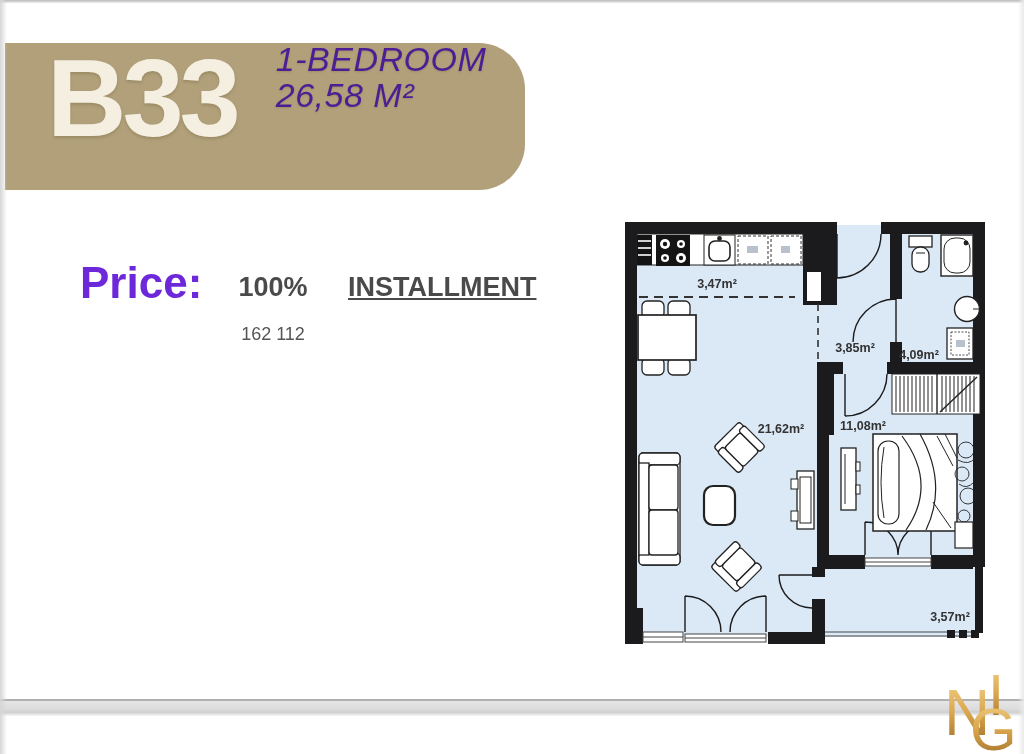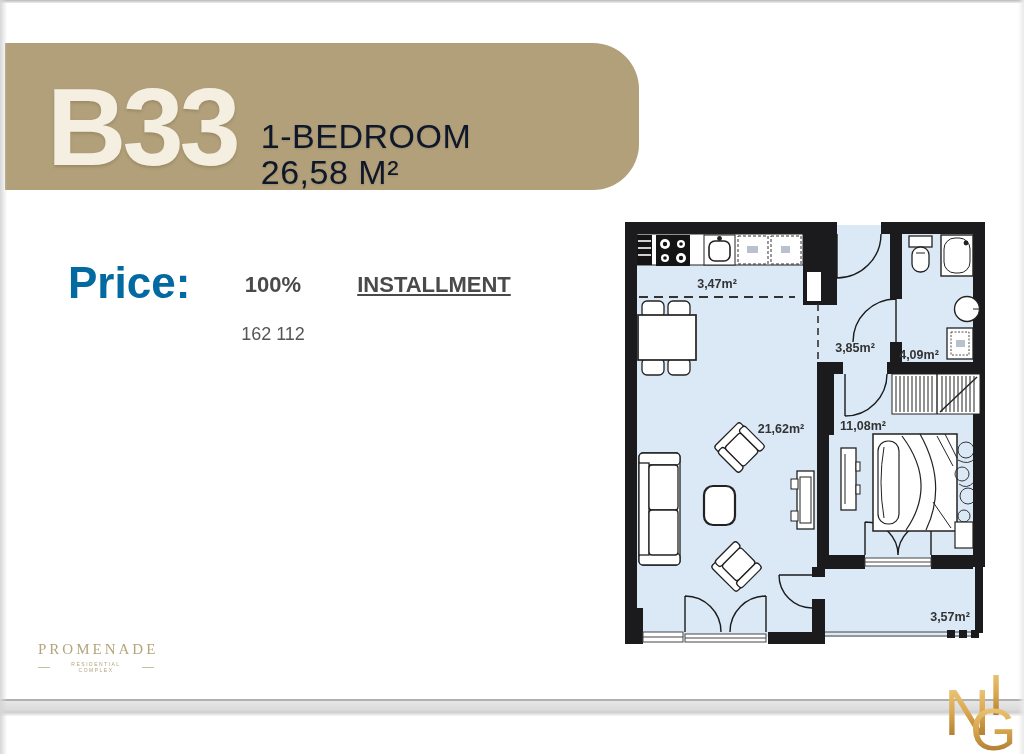--- a/index.html
+++ b/index.html
@@ -9,30 +9,30 @@
   .edge-top{position:absolute;left:0;top:0;width:1024px;height:3px;
             background:linear-gradient(#b9b9b9,#eeeeee);}
   .edge-left{position:absolute;left:0;top:0;width:7px;height:754px;
              background:linear-gradient(to right,#d6d6d6,rgba(255,255,255,0));}
   .edge-right{position:absolute;right:0;top:0;width:6px;height:754px;
               background:linear-gradient(to left,#e9e9e9,rgba(255,255,255,0));}
   .page-separator{position:absolute;left:0;top:699px;width:1024px;height:15px;
       border-top:2px solid #b0b0b0;
       background:linear-gradient(#e6e6e6,#dcdcdc 55%,#cfcfcf 75%,#f7f7f7);}
   
-  .banner{position:absolute;left:5px;top:43px;width:634px;height:147px;
-      background:#b1a07a;border-radius:0 46px 46px 0;display:flex;align-items:flex-end;}
+  .banner{position:absolute;left:5px;top:43px;width:520px;height:147px;
+      background:#b1a07a;border-radius:0 46px 46px 0;display:flex;align-items:flex-start;gap:15px;}
   .unit{font-size:110px;font-weight:bold;letter-spacing:-4px;color:#f4efe1;
       line-height:1;margin-left:42px;padding-bottom:8px;
       text-shadow:0 2px 3px rgba(90,75,40,.25);}
-  .apt-lines{margin-left:24px;color:#0f172a;font-size:34px;line-height:36px;
-      letter-spacing:.5px;text-shadow:0 1px 2px rgba(90,75,40,.2);margin-top:-2px;}
-  
-  .price-label{position:absolute;left:68px;top:258px;font-size:44px;font-weight:bold;color:#0369a1;}
-  .col-h{position:absolute;top:272px;font-size:22px;font-weight:bold;color:#4a4a4a;text-align:center;}
+  .apt-lines{margin-left:24px;color:#4c1d95;font-size:34px;line-height:36px;
+      letter-spacing:.5px;text-shadow:0 1px 2px rgba(90,75,40,.2);margin-top:-2px;font-style:italic;}
+  
+  .price-label{position:absolute;left:80px;top:258px;font-size:44px;font-weight:bold;color:#6d28d9;}
+  .col-h{position:absolute;top:272px;font-size:27px;font-weight:bold;color:#4a4a4a;text-align:center;}
   .col-v{position:absolute;top:324px;font-size:18px;color:#565656;text-align:center;}
   .c1{left:203px;width:140px;} .c2{left:348px;width:172px;text-decoration:underline;}
   
   .plan{position:absolute;left:625px;top:222px;width:360px;height:424px;}
   svg text{font-family:"Liberation Sans",sans-serif;}
   .room-label{font-size:12.5px;font-weight:bold;fill:#333;text-anchor:middle;}
   
   .brand{position:absolute;left:38px;top:641px;width:116px;text-align:center;color:#b5a57d;}
   .brand-name{font-family:"Liberation Serif",serif;font-size:15px;letter-spacing:3px;}
   .brand-sub{display:flex;align-items:center;justify-content:center;gap:4px;margin-top:3px;}
@@ -230,28 +230,20 @@
     </g>
 
     <text class="room-label" x="92" y="66">3,47m²</text>
     <text class="room-label" x="230" y="130">3,85m²</text>
     <text class="room-label" x="294" y="137">4,09m²</text>
     <text class="room-label" x="156" y="211">21,62m²</text>
     <text class="room-label" x="238" y="208">11,08m²</text>
     <text class="room-label" x="325" y="399">3,57m²</text>
   </svg>
 
-  <div class="brand">
-    <div class="brand-name">PROMENADE</div>
-    <div class="brand-sub">
-      <span class="rule"></span>
-      <span class="txt">RESIDENTIAL COMPLEX</span>
-      <span class="rule"></span>
-    </div>
-  </div>
 
   <div class="page-separator"></div>
 
   <svg class="monogram" viewBox="0 0 92 97">
     <defs>
       <linearGradient id="gold" x1="0" y1="0" x2="0" y2="1">
         <stop offset="0" stop-color="#f2d389"></stop>
         <stop offset="0.5" stop-color="#d9a64e"></stop>
         <stop offset="1" stop-color="#9a6a26"></stop>
       </linearGradient>

